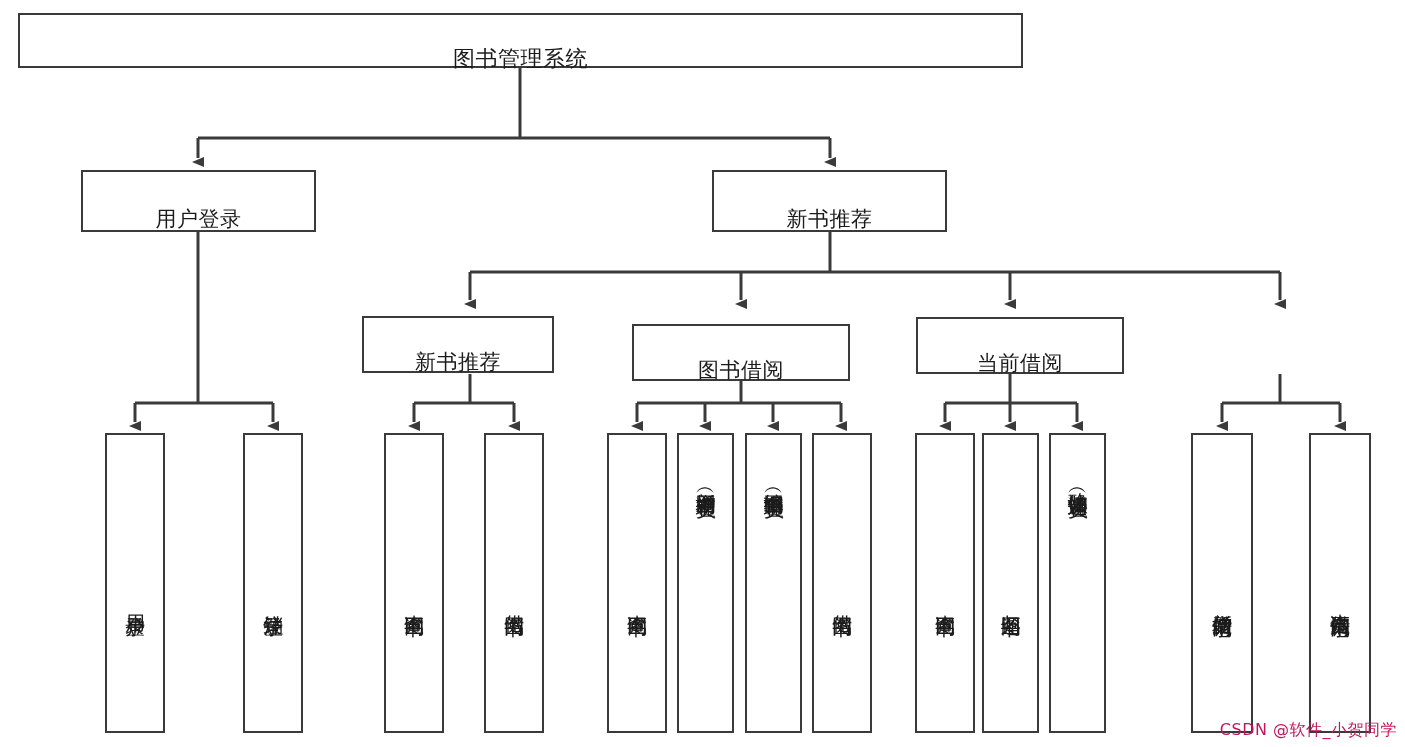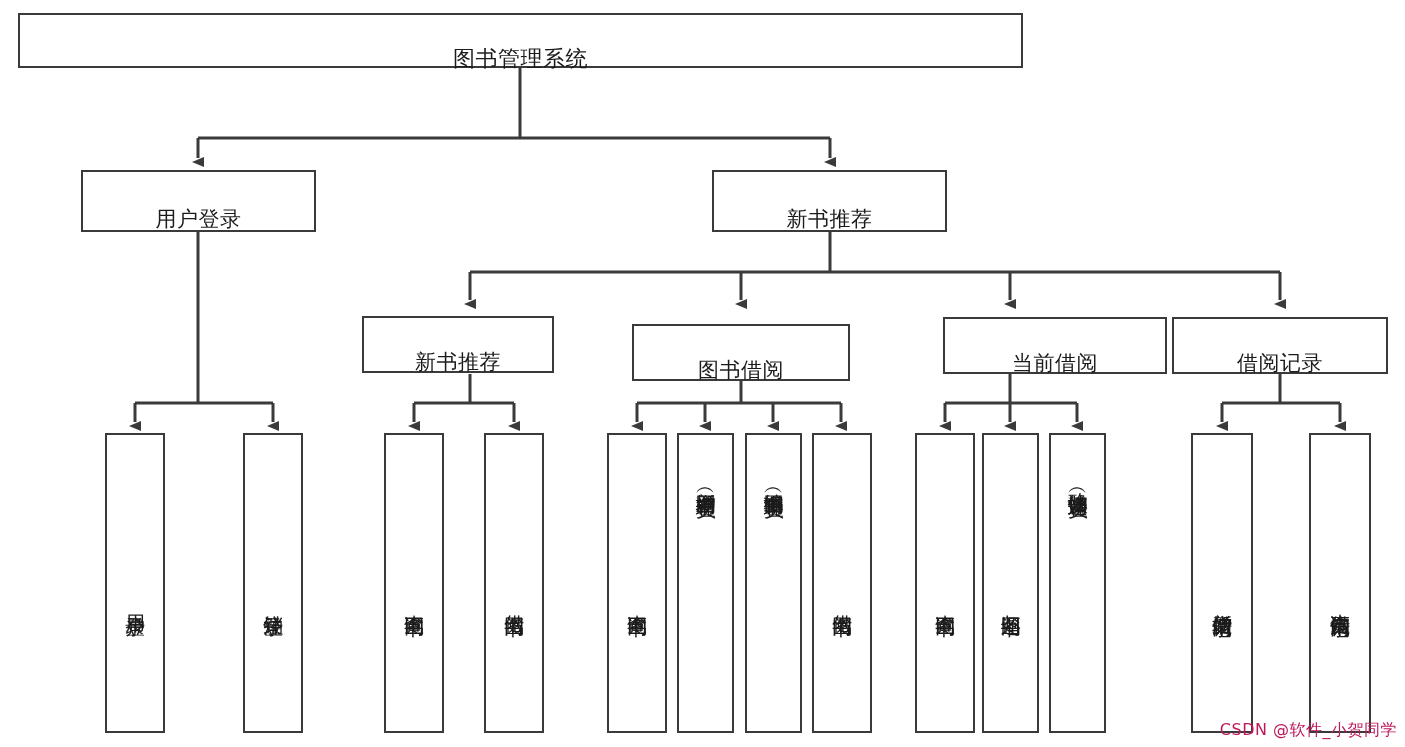--- a/index.html
+++ b/index.html
@@ -143,25 +143,22 @@
   <div class="node h" style="left:712px; top:170px; width:235px; height:62px;">
     <span class="label">新书推荐</span>
   </div>
 
   <div class="node h" style="left:362px; top:316px; width:192px; height:57px;">
     <span class="label">新书推荐</span>
   </div>
   <div class="node h" style="left:632px; top:324px; width:218px; height:57px;">
     <span class="label">图书借阅</span>
   </div>
-  <div class="node h" style="left:943px; top:317px; width:224px; height:57px;">
+  <div class="node h" style="left:916px; top:317px; width:208px; height:57px;">
     <span class="label">当前借阅</span>
-  </div>
-  <div class="node h" style="left:1172px; top:317px; width:216px; height:57px;">
-    <span class="label">借阅记录</span>
   </div>
 
   <div class="node v center" style="left:105px; top:433px; width:60px; height:300px;">
     <span class="label">用户登录</span>
   </div>
   <div class="node v center" style="left:243px; top:433px; width:60px; height:300px;">
     <span class="label">注销登录</span>
   </div>
 
   <div class="node v center" style="left:384px; top:433px; width:60px; height:300px;">

